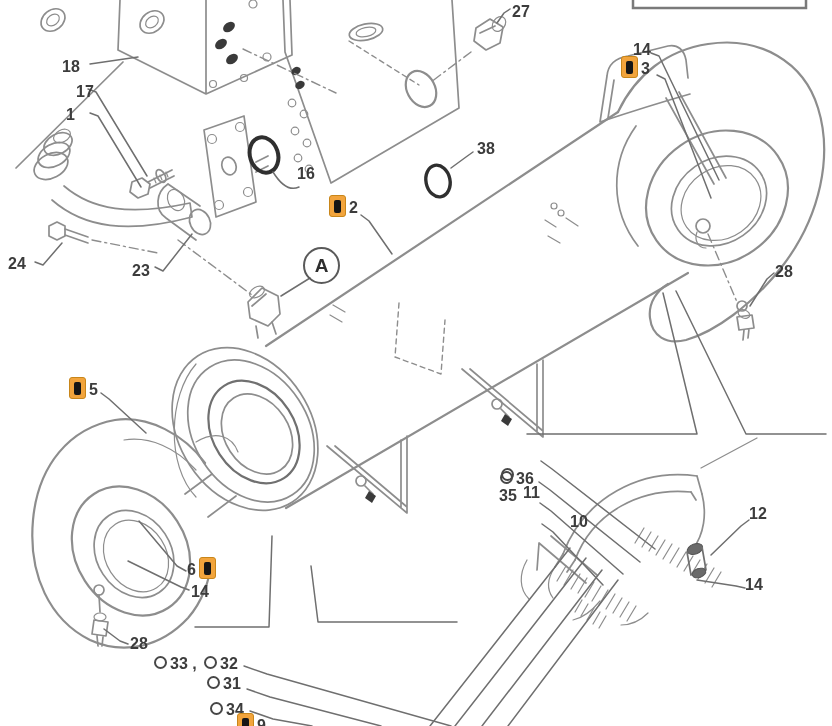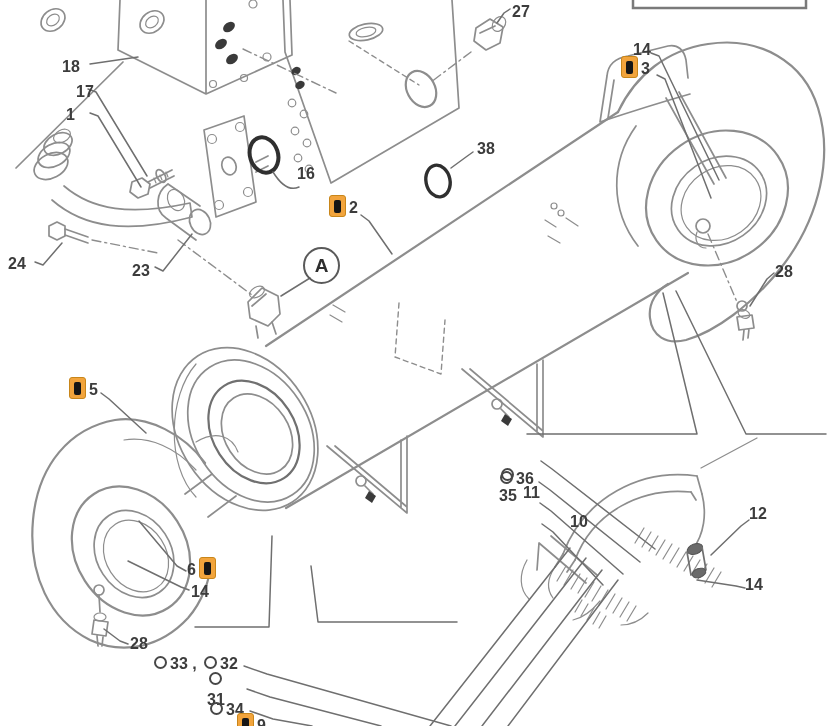--- a/index.html
+++ b/index.html
@@ -317,21 +317,21 @@
         <span class="txt">14</span>
       </div>
       <div class="callout" style="left: 154px; top: 652px;">
         <span class="ring"></span>
         <span class="txt">33 ,</span>
       </div>
       <div class="callout" style="left: 204px; top: 652px;">
         <span class="ring"></span>
         <span class="txt">32</span>
       </div>
-      <div class="callout" style="left: 207px; top: 672px; flex-direction: column;">
+      <div class="callout" style="left: 207px; top: 672px;">
         <span class="ring"></span>
         <span class="txt">31</span>
       </div>
       <div class="callout" style="left: 210px; top: 698px; justify-content: flex-end;">
         <span class="ring"></span>
         <span class="txt">34</span>
       </div>
       <div class="callout" style="left: 237px; top: 713px;">
         <span class="marker">
           <span class="bar"></span>

